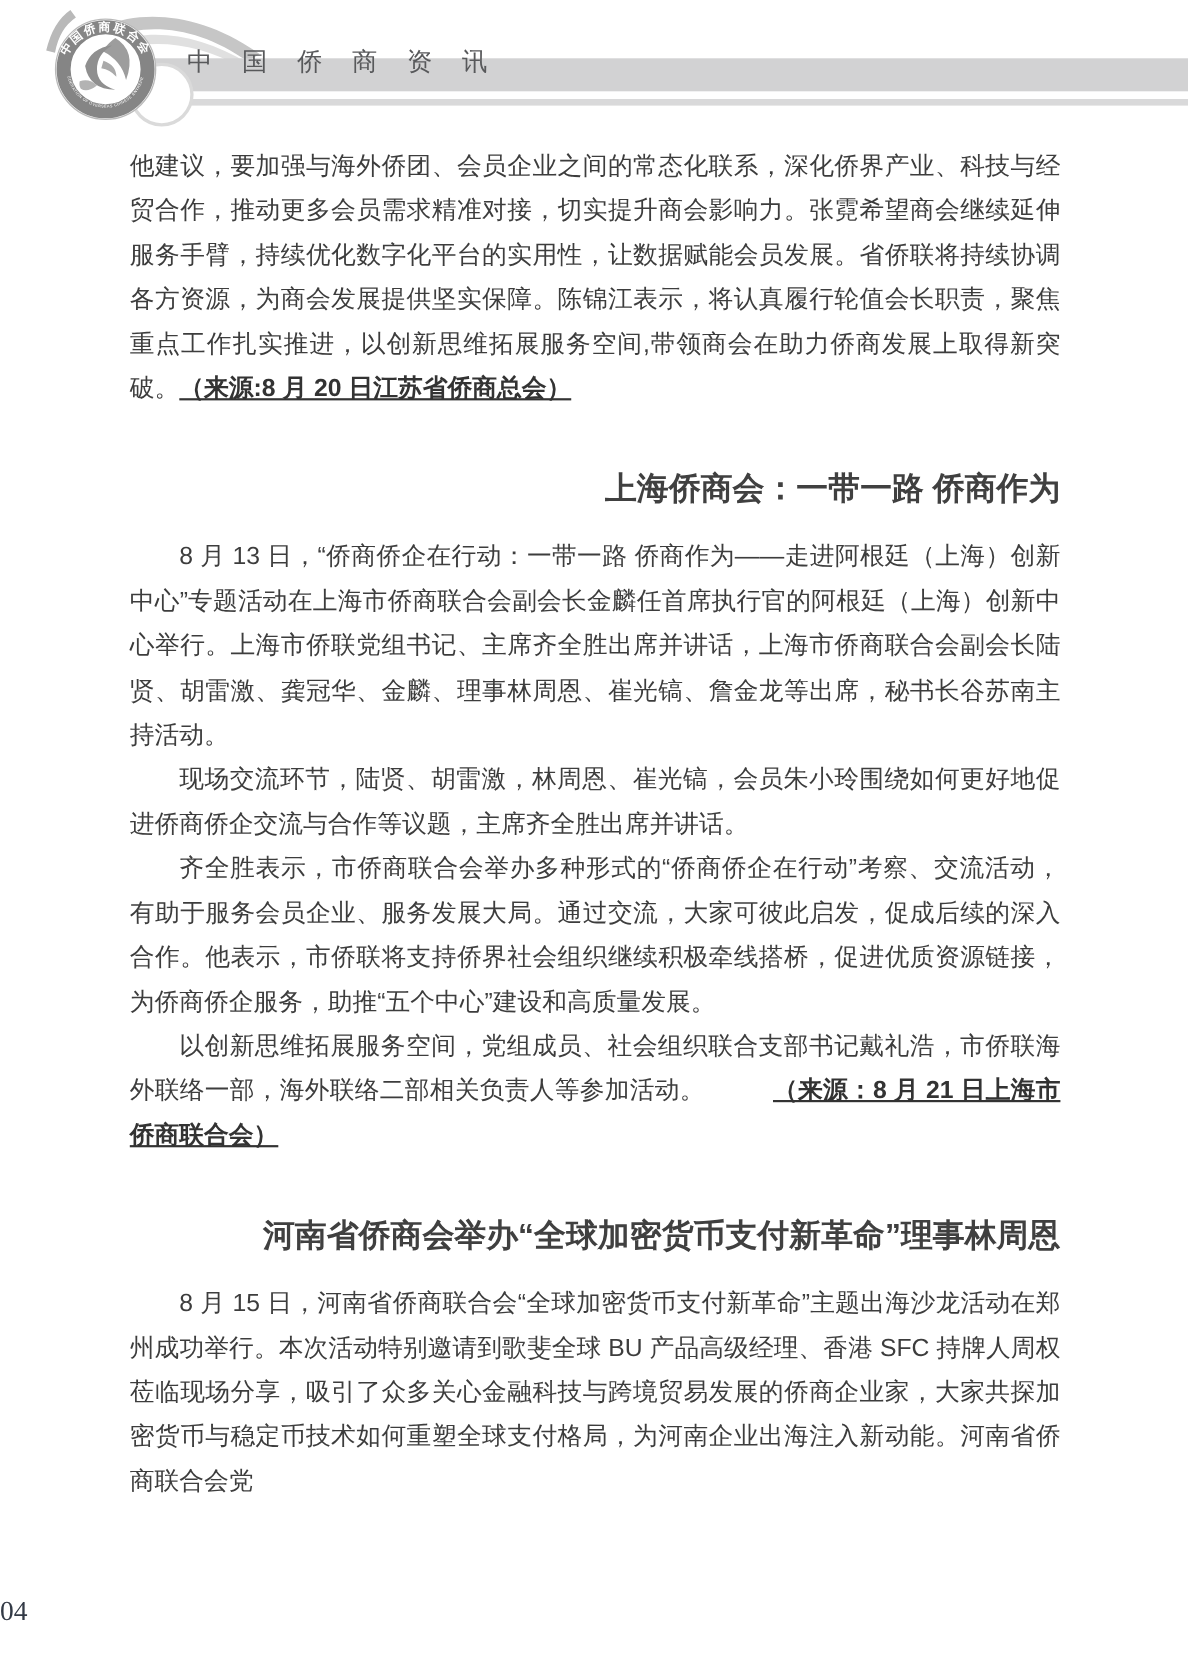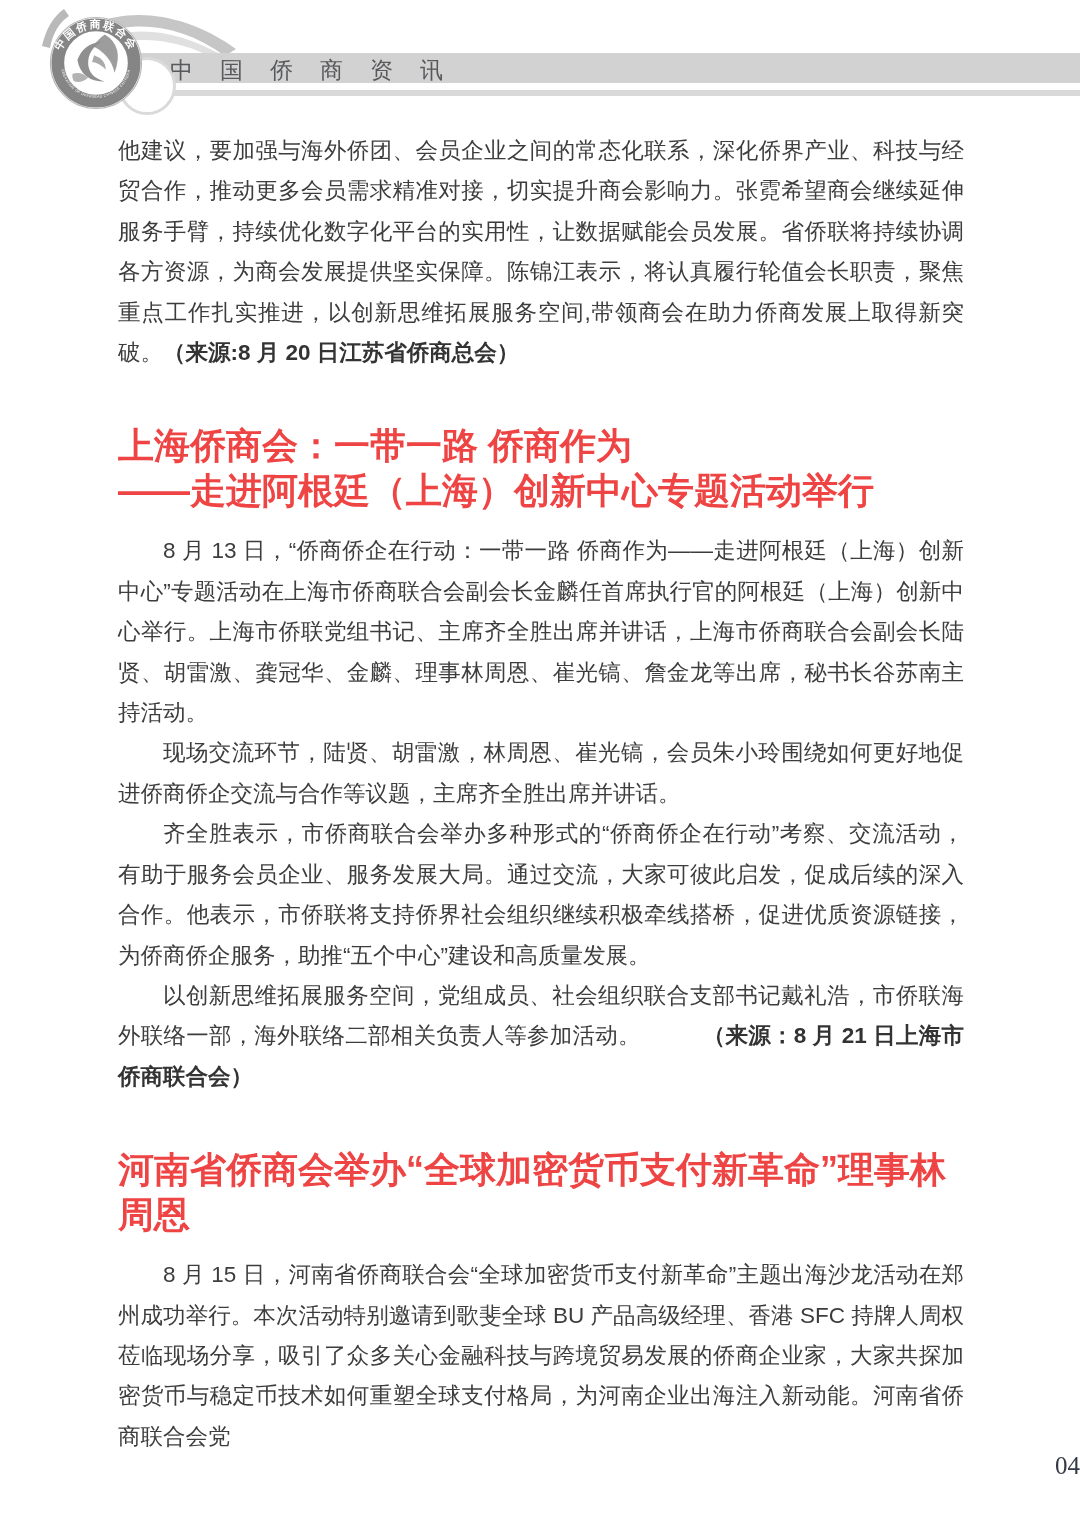--- a/index.html
+++ b/index.html
@@ -16,21 +16,21 @@
   .swoosh { position:absolute; left:36px; top:2px; width:210px; height:62px; z-index:0; }
   .banner-bar {
     position:absolute; left:108px; right:0; top:53px; height:30px;
     background:#d2d2d3; z-index:1;
   }
   .banner-line {
     position:absolute; left:126px; right:0; top:90px; height:6px;
     background:#d9d9da; z-index:1;
   }
   .banner-title {
-    position:absolute; left:170px; top:55px; z-index:2;
+    position:absolute; left:170px; top:41px; z-index:2;
     font-size:23px; letter-spacing:27px; color:#58595b; font-weight:500;
     white-space:nowrap;
   }
   .logo-ring {
     position:absolute; left:118px; top:57px; width:58px; height:58px;
     border-radius:50%; background:#ffffff; border:3px solid #dadada; z-index:2;
     box-sizing:border-box;
   }
   .logo-seal { position:absolute; left:49px; top:16px; width:94px; height:94px; z-index:3; }
 
@@ -38,32 +38,32 @@
   .content {
     position:absolute; left:118px; top:131px; width:846px;
     color:#3d3d3d;
   }
   .para {
     margin:0;
     font-size:22.5px; line-height:40.4px;
     text-align:justify; text-justify:inter-ideograph;
   }
   .para.indent { text-indent:45px; }
-  .para .bold { font-weight:bold; color:#333333; }
+  .para .bold { font-weight:bold; color:#333333;text-decoration:underline; }
   .para .gap { padding-left:62px; }
   .heading {
     margin:50px 0 18px 0;
-    font-size:36px; line-height:45px; font-weight:bold; color:#ef4444;
-    text-align:left;
+    font-size:29px; line-height:45px; font-weight:bold; color:#404040;
+    text-align:right;
   }
 
   
   .page-number {
     position:absolute; left:0; right:0; top:1452px;
-    text-align:right;
+    text-align:left;
     font-family:"Liberation Serif", serif;
     font-size:25px; color:#333a46;
   }
 </style>
 </head>
 <body>
 
 <div class="page">
 
   <svg class="swoosh" viewBox="0 0 210 62" aria-hidden="true">
@@ -99,21 +99,20 @@
       <path d="M 29,45 Q 35,28 54,26 Q 40,34 40,48 Q 40,62 57,67 Q 33,67 29,45 Z" fill="#8f8f8f"></path>
       <path d="M 24,59 Q 33,56 40,63 Q 31,70 25,66 Q 23,63 24,59 Z" fill="#b3b3b3"></path>
       <path d="M 46,40 Q 58,44 58,55 Q 52,48 44,47 Z" fill="#aaaaaa"></path>
     </g>
   </svg>
 
   <div class="content" id="article-body">
       <p class="para"><span>他建议，要加强与海外侨团、会员企业之间的常态化联系，深化侨界产业、科技与经贸合作，推动更多会员需求精准对接，切实提升商会影响力。张霓希望商会继续延伸服务手臂，持续优化数字化平台的实用性，让数据赋能会员发展。省侨联将持续协调各方资源，为商会发展提供坚实保障。陈锦江表示，将认真履行轮值会长职责，聚焦重点工作扎实推进，以创新思维拓展服务空间,带领商会在助力侨商发展上取得新突破。</span><span class="bold">（来源:8 月 20 日江苏省侨商总会）</span></p>
       <div class="heading">
         <div>上海侨商会：一带一路 侨商作为</div>
-        <div>——走进阿根廷（上海）创新中心专题活动举行</div>
       </div>
       <p class="para indent"><span>8 月 13 日，“侨商侨企在行动：一带一路 侨商作为——走进阿根廷（上海）创新中心”专题活动在上海市侨商联合会副会长金麟任首席执行官的阿根廷（上海）创新中心举行。上海市侨联党组书记、主席齐全胜出席并讲话，上海市侨商联合会副会长陆贤、胡雷激、龚冠华、金麟、理事林周恩、崔光镐、詹金龙等出席，秘书长谷苏南主持活动。</span></p>
       <p class="para indent"><span>现场交流环节，陆贤、胡雷激，林周恩、崔光镐，会员朱小玲围绕如何更好地促进侨商侨企交流与合作等议题，主席齐全胜出席并讲话。</span></p>
       <p class="para indent"><span>齐全胜表示，市侨商联合会举办多种形式的“侨商侨企在行动”考察、交流活动，有助于服务会员企业、服务发展大局。通过交流，大家可彼此启发，促成后续的深入合作。他表示，市侨联将支持侨界社会组织继续积极牵线搭桥，促进优质资源链接，为侨商侨企服务，助推“五个中心”建设和高质量发展。</span></p>
       <p class="para indent"><span>以创新思维拓展服务空间，党组成员、社会组织联合支部书记戴礼浩，市侨联海外联络一部，海外联络二部相关负责人等参加活动。</span><span class="bold gap">（来源：8 月 21 日上海市侨商联合会）</span></p>
       <div class="heading">
         <div>河南省侨商会举办“全球加密货币支付新革命”理事林周恩</div>
       </div>
       <p class="para indent"><span>8 月 15 日，河南省侨商联合会“全球加密货币支付新革命”主题出海沙龙活动在郑州成功举行。本次活动特别邀请到歌斐全球 BU 产品高级经理、香港 SFC 持牌人周权莅临现场分享，吸引了众多关心金融科技与跨境贸易发展的侨商企业家，大家共探加密货币与稳定币技术如何重塑全球支付格局，为河南企业出海注入新动能。河南省侨商联合会党</span></p>
     </div>

